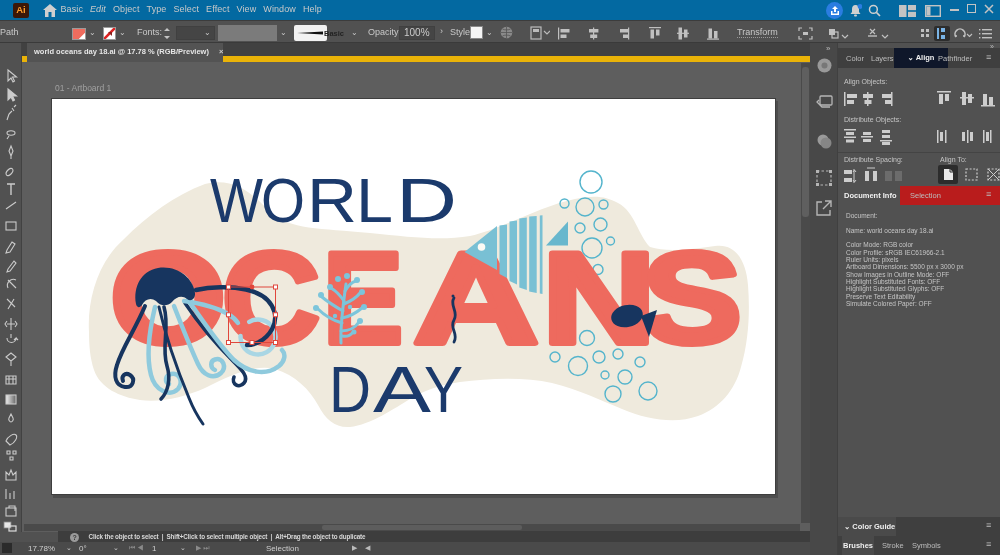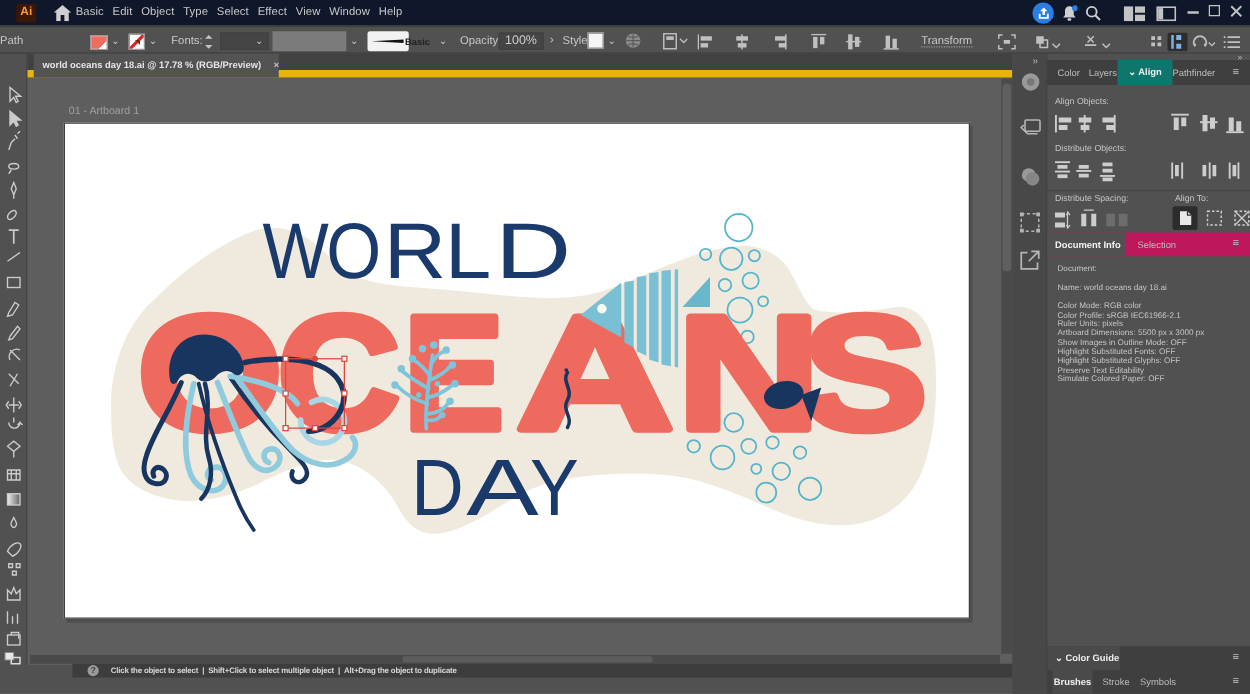--- a/index.html
+++ b/index.html
@@ -5,27 +5,27 @@
   * { margin:0; padding:0; box-sizing:border-box; }
   html,body { width:1000px; height:555px; overflow:hidden; background:#515151;
     font-family:"Liberation Sans", sans-serif; }
   .abs { position:absolute; }
   .txt { color:#c9c9c9; }
 </style>
 </head>
 <body>
 <div class="abs" style="left:0;top:0;width:1000px;height:555px;">
 
-<div class="abs" style="left:0;top:0;width:1000px;height:21px;background:#0f172a;border-bottom:1px solid #3c3c3c;padding-left:31px;">
+<div class="abs" style="left:0;top:0;width:1000px;height:21px;background:#0369a1;border-bottom:1px solid #3c3c3c;padding-left:31px;">
   <div class="abs" style="left:13px;top:3px;width:16px;height:15px;background:#3b1708;border-radius:2px;color:#ff9e2c;font-size:9.5px;font-weight:bold;text-align:center;line-height:14px;">Ai</div>
   <svg class="abs" style="left:43px;top:4px;" width="14" height="13" viewBox="0 0 14 13">
         <path d="M7 0 L14 6 L12 6 L12 13 L8.5 13 L8.5 8 L5.5 8 L5.5 13 L2 13 L2 6 L0 6 Z" fill="#cfcfcf"></path>
       </svg>
   <div class="abs txt" style="left:57px;top:4px;font-size:9px;letter-spacing:0.1px;">
-    <span style="padding:0 3.5px;">Basic</span><span style="padding:0 3.5px;">Edit</span><span style="padding:0 3.5px;">Object</span><span style="padding:0 3.5px;">Type</span><span style="padding:0 3.5px;">Select</span><span style="padding:0 3.5px;">Effect</span><span style="padding:0 3.5px;">View</span><span style="padding:0 3.5px;">Window</span><span style="padding:0 3.5px;">Help</span>
+    <span style="padding:0 3.5px;">Basic</span><span style="padding:0 3.5px;font-style:italic;">Edit</span><span style="padding:0 3.5px;">Object</span><span style="padding:0 3.5px;">Type</span><span style="padding:0 3.5px;">Select</span><span style="padding:0 3.5px;">Effect</span><span style="padding:0 3.5px;">View</span><span style="padding:0 3.5px;">Window</span><span style="padding:0 3.5px;">Help</span>
   </div>
 
   <div class="abs" style="left:826px;top:2px;width:17px;height:17px;border-radius:50%;background:#2a7de1;"></div>
   <svg class="abs" style="left:830px;top:6px;" width="10" height="10" viewBox="0 0 10 10">
         <path d="M5 0 L8 3 L6 3 L6 6 L4 6 L4 3 L2 3 Z M1 5 L1 9 L9 9 L9 5 L7.5 5 L7.5 7.5 L2.5 7.5 L2.5 5 Z" fill="#fff"></path>
       </svg>
   <svg class="abs" style="left:849px;top:4px;" width="13" height="14" viewBox="0 0 13 14">
         <path d="M6.5 1 C4 1 3 3 3 5 L3 8 L1.5 10 L11.5 10 L10 8 L10 5 C10 3 9 1 6.5 1 Z" fill="#cfcfcf"></path>
         <rect x="5" y="10.5" width="3" height="2" rx="1" fill="#cfcfcf"></rect>
         <circle cx="11" cy="2.5" r="2.4" fill="#2a7de1"></circle>
@@ -347,20 +347,34 @@
   <div class="abs" style="left:300px;top:482px;width:200px;height:5px;background:#5d5d5d;border-radius:2px;"></div>
   <div class="abs" style="left:779px;top:20px;width:9px;height:460px;background:#4a4a4a;"></div>
   <div class="abs" style="left:780px;top:24px;width:7px;height:150px;background:#5f5f5f;border-radius:3px;"></div>
 </div>
 
 <div class="abs" style="left:58px;top:531px;width:761px;height:11px;background:#3d3d3d;color:#d8d8d8;font-size:6.3px;font-weight:bold;letter-spacing:-0.15px;line-height:11px;white-space:nowrap;">
   <span style="margin-left:12px;display:inline-block;width:9px;height:9px;border-radius:50%;background:#9a9a9a;color:#3d3d3d;text-align:center;line-height:9px;font-size:7px;vertical-align:middle;">?</span>
   <span style="margin-left:8px;">Click the object to select&nbsp;&nbsp;|&nbsp;&nbsp;Shift+Click to select multiple object&nbsp;&nbsp;|&nbsp;&nbsp;Alt+Drag the object to duplicate</span>
 </div>
 
+<div class="abs" style="left:0;top:542px;width:1000px;height:13px;background:#4a4a4a;color:#cfcfcf;font-size:8px;">
+  <div class="abs" style="left:2px;top:1px;width:10px;height:10px;background:#2b2b2b;"></div>
+  <div class="abs" style="left:28px;top:2px;">17.78%</div>
+  <div class="abs" style="left:66px;top:2px;font-size:7px;">⌄</div>
+  <div class="abs" style="left:79px;top:2px;">0°</div>
+  <div class="abs" style="left:113px;top:2px;font-size:7px;">⌄</div>
+  <div class="abs" style="left:129px;top:2px;color:#8a8a8a;font-size:7px;">⏮ ◀</div>
+  <div class="abs" style="left:152px;top:2px;">1</div>
+  <div class="abs" style="left:180px;top:2px;font-size:7px;">⌄</div>
+  <div class="abs" style="left:196px;top:2px;color:#8a8a8a;font-size:7px;">▶ ⏭</div>
+  <div class="abs" style="left:266px;top:2px;">Selection</div>
+  <div class="abs" style="left:352px;top:2px;color:#bbb;font-size:7px;">▶</div>
+  <div class="abs" style="left:365px;top:2px;color:#bbb;font-size:7px;">◀</div>
+</div>
 
 <div class="abs" style="left:810px;top:43px;width:190px;height:512px;background:#515151;" id="rightpanel">
 
   <div class="abs" style="left:0;top:0;width:28px;height:512px;background:#484848;border-right:1px solid #404040;">
     <div class="abs" style="left:16px;top:1px;color:#bbb;font-size:8px;">»</div>
     <svg class="abs" style="left:6px;top:14px;" width="17" height="17" viewBox="0 0 17 17">
           <circle cx="8.5" cy="8.5" r="7" fill="#999"></circle>
           <circle cx="8.5" cy="8.5" r="3" fill="#777"></circle>
         </svg>
     <svg class="abs" style="left:6px;top:52px;" width="17" height="17" viewBox="0 0 17 17">
@@ -384,21 +398,21 @@
           <path d="M7 3 H2 V16 H15 V11" fill="none" stroke="#b5b5b5" stroke-width="1.4"></path>
           <path d="M10 2 H16 V8 M16 2 L8 10" fill="none" stroke="#b5b5b5" stroke-width="1.4"></path>
         </svg>
   </div>
 
   <div class="abs" style="left:28px;top:0;width:162px;height:5px;background:#515151;"></div>
   <div class="abs" style="left:180px;top:0;color:#bdbdbd;font-size:7px;">»</div>
   <div class="abs" style="left:28px;top:5px;width:162px;height:20px;background:#3f3f3f;">
     <div class="abs" style="left:8px;top:6px;color:#bdbdbd;font-size:7.5px;">Color</div>
     <div class="abs" style="left:33px;top:6px;color:#bdbdbd;font-size:7.5px;">Layers</div>
-    <div class="abs" style="left:56px;top:0;width:44px;height:20px;background:#0f766e;color:#f0f0f0;font-size:7.5px;font-weight:bold;line-height:20px;text-align:center;">⌄ Align</div>
+    <div class="abs" style="left:56px;top:0;width:54px;height:20px;background:#0f172a;color:#f0f0f0;font-size:7.5px;font-weight:bold;line-height:20px;text-align:center;">⌄ Align</div>
     <div class="abs" style="left:100px;top:6px;color:#bdbdbd;font-size:7.5px;">Pathfinder</div>
     <div class="abs" style="left:148px;top:4px;color:#bdbdbd;font-size:9px;">≡</div>
   </div>
 
   <div class="abs" style="left:28px;top:25px;width:162px;height:118px;background:#515151;" id="alignpanel">
     <div class="abs" style="left:6px;top:10px;color:#c6c6c6;font-size:7px;">Align Objects:</div>
     <svg class="abs" style="left:5px;top:22px;" width="152" height="18" viewBox="0 0 152 18">
       <g fill="#cdcdcd">
         <rect x="1" y="2" width="1.5" height="14"></rect>
             <rect x="4" y="4" width="10" height="4"></rect>
@@ -474,21 +488,21 @@
         </svg>
     <svg class="abs" style="left:149px;top:100px;" width="13" height="13" viewBox="0 0 13 13">
           <g stroke="#cdcdcd" stroke-width="1.2" fill="none" stroke-dasharray="2 1.6">
             <rect x="1" y="1" width="11" height="11"></rect>
           </g>
           <path d="M1 1 L12 12 M12 1 L1 12" stroke="#cdcdcd" stroke-width="1"></path>
         </svg>
   </div>
 
   <div class="abs" style="left:28px;top:143px;width:162px;height:331px;background:#515151;" id="docinfo">
-    <div class="abs" style="left:0;top:0;width:162px;height:19px;background:#be185d;">
+    <div class="abs" style="left:0;top:0;width:162px;height:19px;background:#b91c1c;">
       <div class="abs" style="left:0;top:0;width:62px;height:19px;background:#515151;color:#f2f2f2;font-size:7.5px;font-weight:bold;line-height:19px;padding-left:6px;">Document Info</div>
       <div class="abs" style="left:72px;top:5px;color:#bdbdbd;font-size:7.5px;">Selection</div>
       <div class="abs" style="left:148px;top:3px;color:#bdbdbd;font-size:9px;">≡</div>
     </div>
     <div class="abs" style="left:8px;top:26px;color:#c6c6c6;font-size:6.5px;line-height:7.35px;white-space:pre;">Document:
 
 Name: world oceans day 18.ai
 
 Color Mode: RGB color
 Color Profile: sRGB IEC61966-2.1

